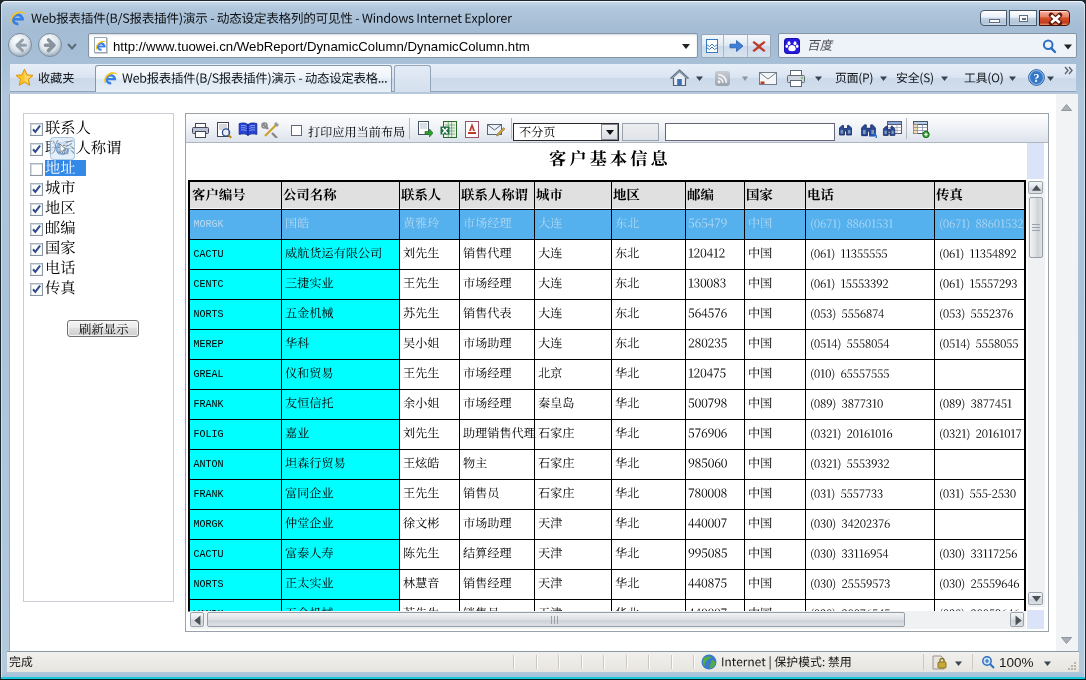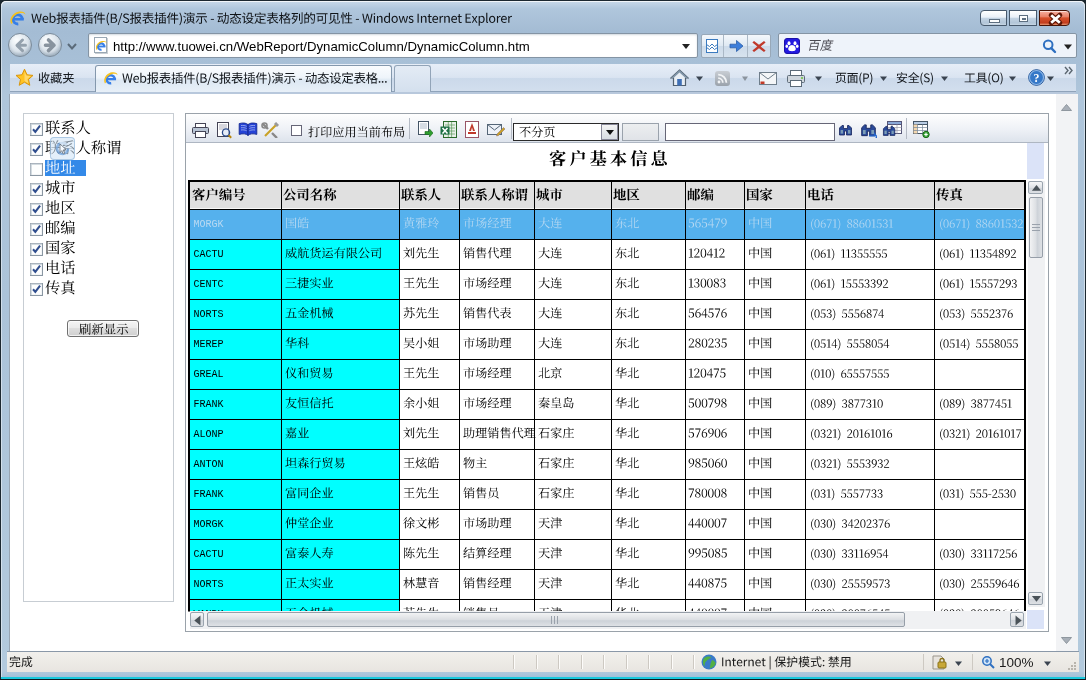--- a/index.html
+++ b/index.html
@@ -1370,21 +1370,21 @@
         <use href="#q112" x="196"></use>
         <use href="#q115" x="278"></use>
         <use href="#q114" x="332"></use>
         <use href="#q107" x="385"></use>
         <use href="#q107" x="438"></use>
         <use href="#q106" x="491"></use>
         <use href="#q104" x="545"></use>
         <use href="#q111" x="598"></use>
       </g>
     </svg>
-<div style="position:absolute;left:5.5px;top:249.1px;font:normal 10px 'Liberation Mono';color:#000;white-space:nowrap">ALONP</div>
+<div style="position:absolute;left:5.5px;top:249.1px;font:normal 10px 'Liberation Mono';color:#000;white-space:nowrap">FOLIG</div>
 <svg style="position:absolute;left:96.5px;top:247.5px;overflow:visible" width="24.4" height="15.2" viewBox="0 -86 200 125" preserveAspectRatio="xMinYMin">
       <g fill="#000">
         <use href="#q161" x="0"></use>
         <use href="#q134" x="100"></use>
       </g>
     </svg>
 <svg style="position:absolute;left:214.5px;top:247.5px;overflow:visible" width="36.6" height="15.2" viewBox="0 -86 300 125" preserveAspectRatio="xMinYMin">
       <g fill="#000">
         <use href="#q125" x="0"></use>
         <use href="#q126" x="100"></use>

